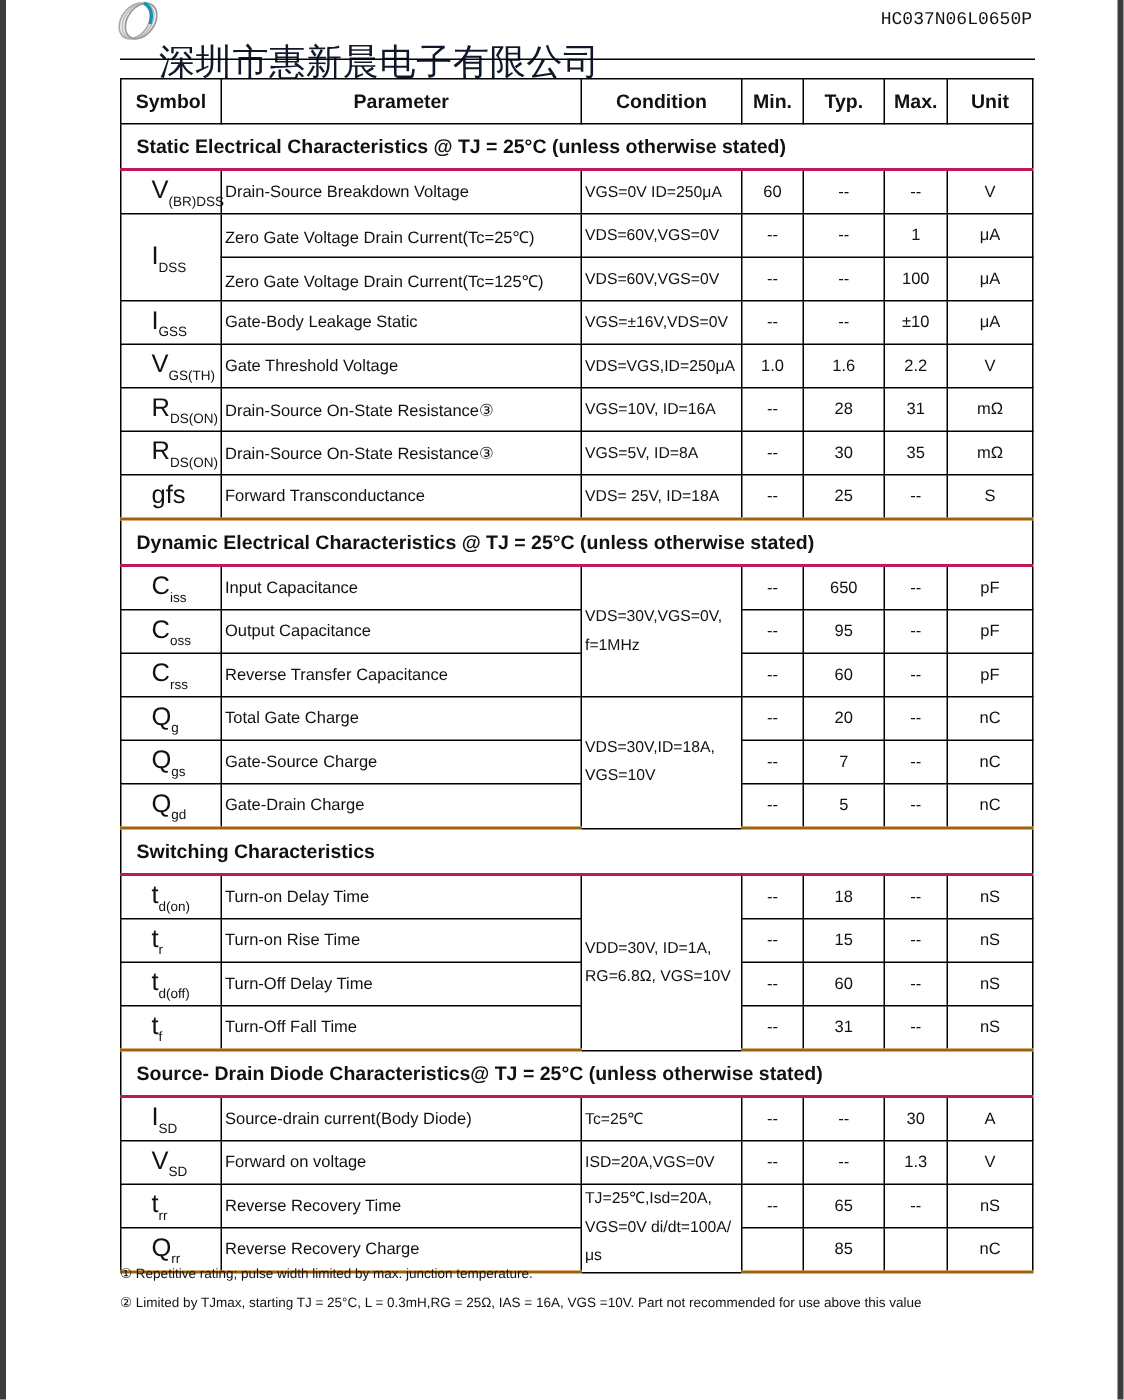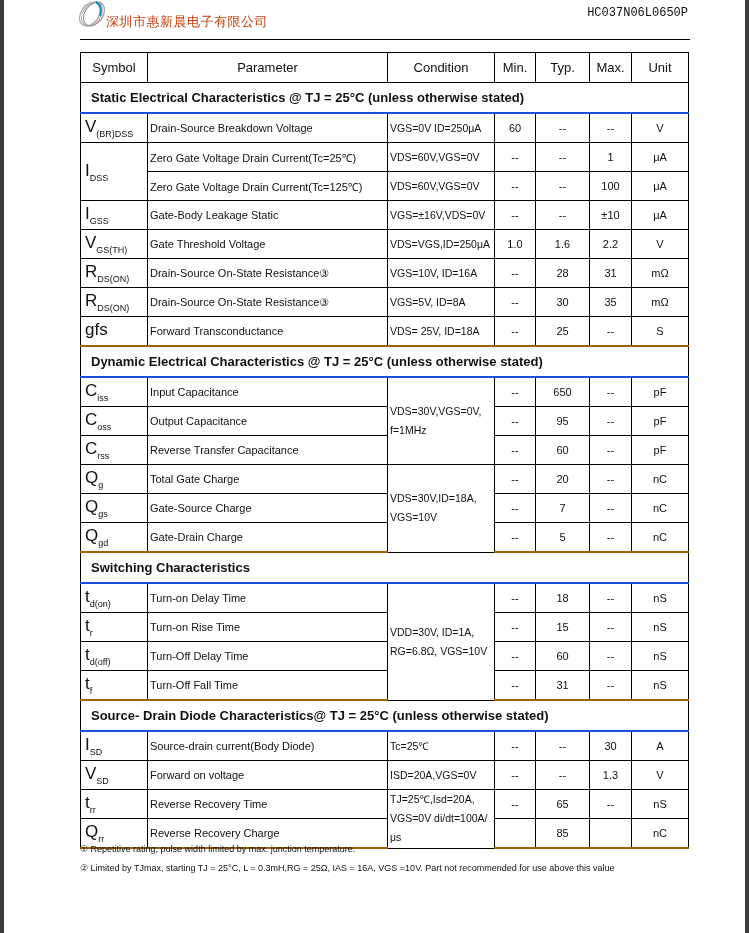--- a/index.html
+++ b/index.html
@@ -1,33 +1,33 @@
 <!DOCTYPE html>
 <html><head>
 <meta charset="utf-8">
 <style>
   html,body{margin:0;padding:0;}
   body{width:749px;height:933px;background:#fff;position:relative;overflow:hidden;font-family:"Liberation Sans",sans-serif;color:#111;}
   .frame-left{position:absolute;left:0;top:0;width:4px;height:933px;background:#3c3c3c;}
   .frame-right{position:absolute;left:745px;top:0;width:4px;height:933px;background:#3c3c3c;}
   .header{position:absolute;left:70px;top:0;width:620px;height:40px;}
   .logo{position:absolute;left:0;top:0;width:40px;height:32px;}
-  .company{position:absolute;left:36px;top:13px;font-size:13px;font-family:"DejaVu Sans",sans-serif;letter-spacing:0.5px;color:#c2410c;}
+  .company{position:absolute;left:36px;top:25px;font-size:24px;font-family:"DejaVu Sans",sans-serif;letter-spacing:0.5px;color:#0f172a;}
   .part{position:absolute;right:2px;top:6px;font-family:"Liberation Mono",monospace;font-size:12px;}
   .desc{position:absolute;right:2px;top:23px;font-family:"Liberation Mono",monospace;font-size:12px;}
   .hr{position:absolute;left:80px;top:39px;width:610px;height:1px;background:#000;}
   table{position:absolute;left:80px;top:52px;border-collapse:collapse;width:608px;table-layout:fixed;}
   td,th{border:1px solid #000;padding:0;font-size:11px;height:28px;}
-  th{font-weight:normal;font-size:13px;height:29px;text-align:center;}
-  td.sym{font-size:17px;padding-left:4px;vertical-align:middle;}
+  th{font-weight:bold;font-size:13px;height:29px;text-align:center;}
+  td.sym{font-size:17px;padding-left:20px;vertical-align:middle;}
   td.sym sub{font-size:9px;vertical-align:-5px;}
   td.param{padding-left:2px;}
   td.cond{padding-left:2px;font-size:10.5px;line-height:19px;}
   td.num{text-align:center;}
-  td.sec{font-weight:bold;font-size:13px;padding-left:10px;height:29px;border-bottom:2px solid #1d4ed8;}
+  td.sec{font-weight:bold;font-size:13px;padding-left:10px;height:29px;border-bottom:2px solid #be185d;}
   tr.thick td{border-bottom:2px solid #a16207;}
   .notes{position:absolute;left:80px;top:840px;width:620px;}
   .note-title{font-size:13px;margin-bottom:4px;}
   .note{font-size:9px;height:19px;line-height:19px;}
 </style>
 </head>
 <body>
 
 <div class="frame-left"></div>
 <div class="frame-right"></div>

